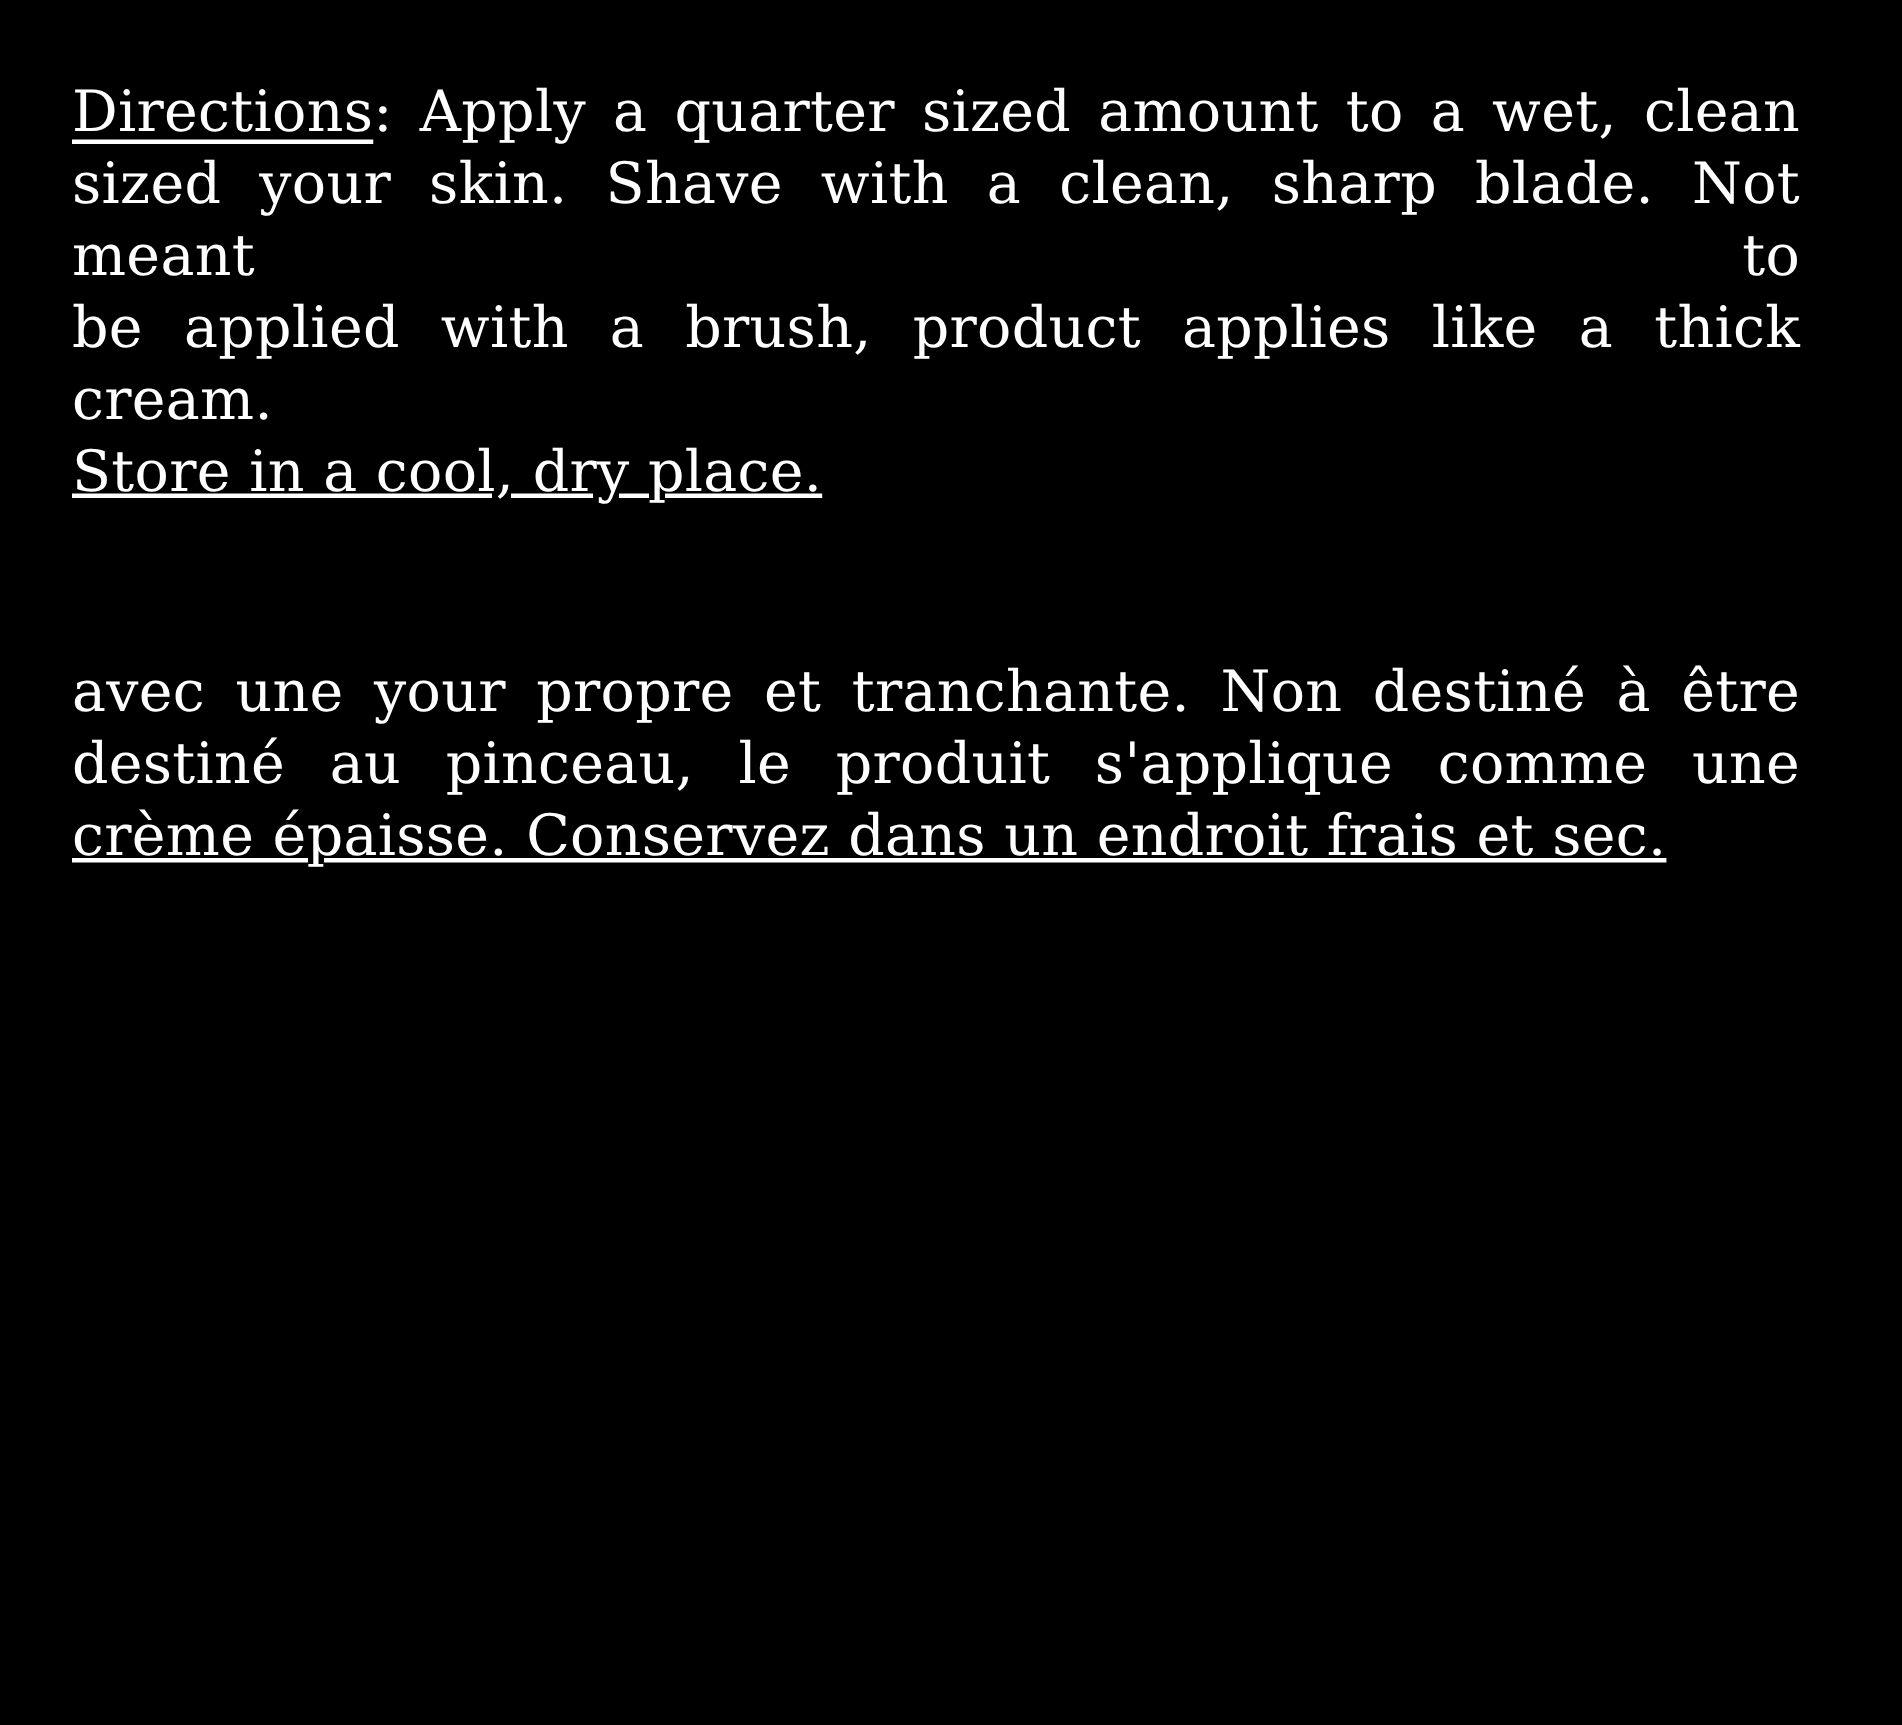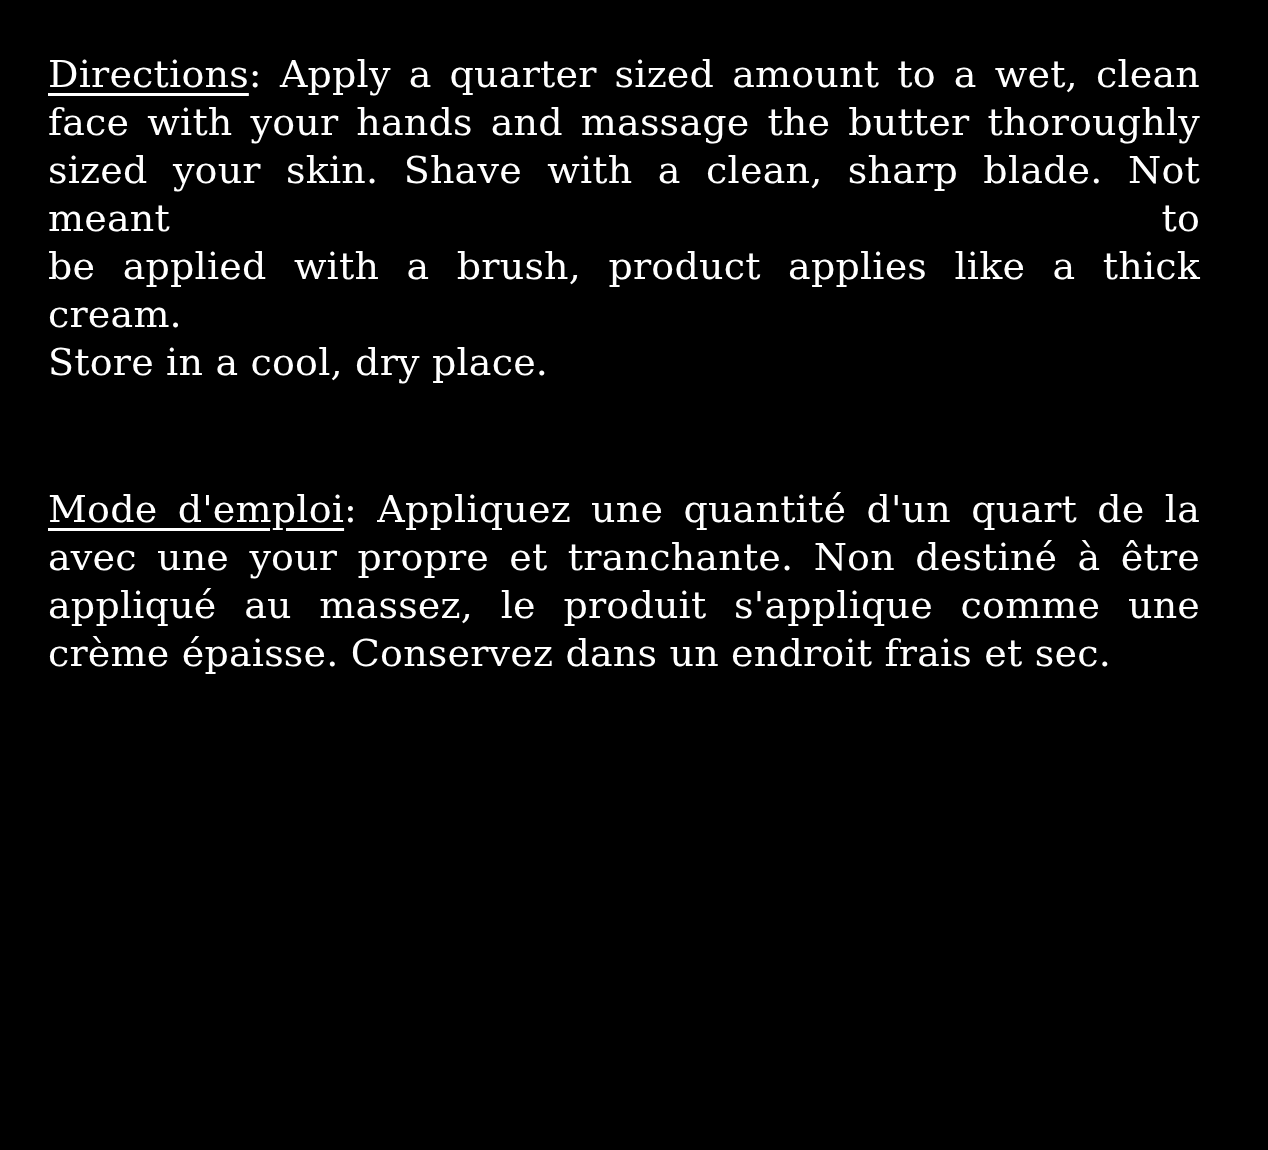--- a/index.html
+++ b/index.html
@@ -28,37 +28,36 @@
     font-size: 38px;
     line-height: 48px;
     white-space: normal;
     text-align: justify;
     text-align-last: justify;
     text-justify: inter-word;
     letter-spacing: 0.2px;
   }
   .line.last {
     text-align-last: left;
+    text-decoration: underline;
   }
   .heading {
     text-decoration: underline;
     text-decoration-thickness: 2.5px;
     text-underline-offset: 6px;
   }
 </style>
 </head>
 <body>
 
 <div class="page">
   <section class="paragraph">
       <div class="line"><span class="heading">Directions</span>: Apply a quarter sized amount to a wet, clean</div>
-      <div class="line">face with your hands and massage the butter thoroughly</div>
       <div class="line">sized your skin. Shave with a clean, sharp blade. Not meant to</div>
       <div class="line">be applied with a brush, product applies like a thick cream.</div>
       <div class="line last">Store in a cool, dry place.</div>
     </section>
   <section class="paragraph">
-      <div class="line"><span class="heading">Mode d'emploi</span>: Appliquez une quantité d'un quart de la</div>
       <div class="line">avec une your propre et tranchante. Non destiné à être</div>
-      <div class="line">appliqué au massez, le produit s'applique comme une</div>
+      <div class="line">destiné au pinceau, le produit s'applique comme une</div>
       <div class="line last">crème épaisse. Conservez dans un endroit frais et sec.</div>
     </section>
 </div>
 
 </body></html>

